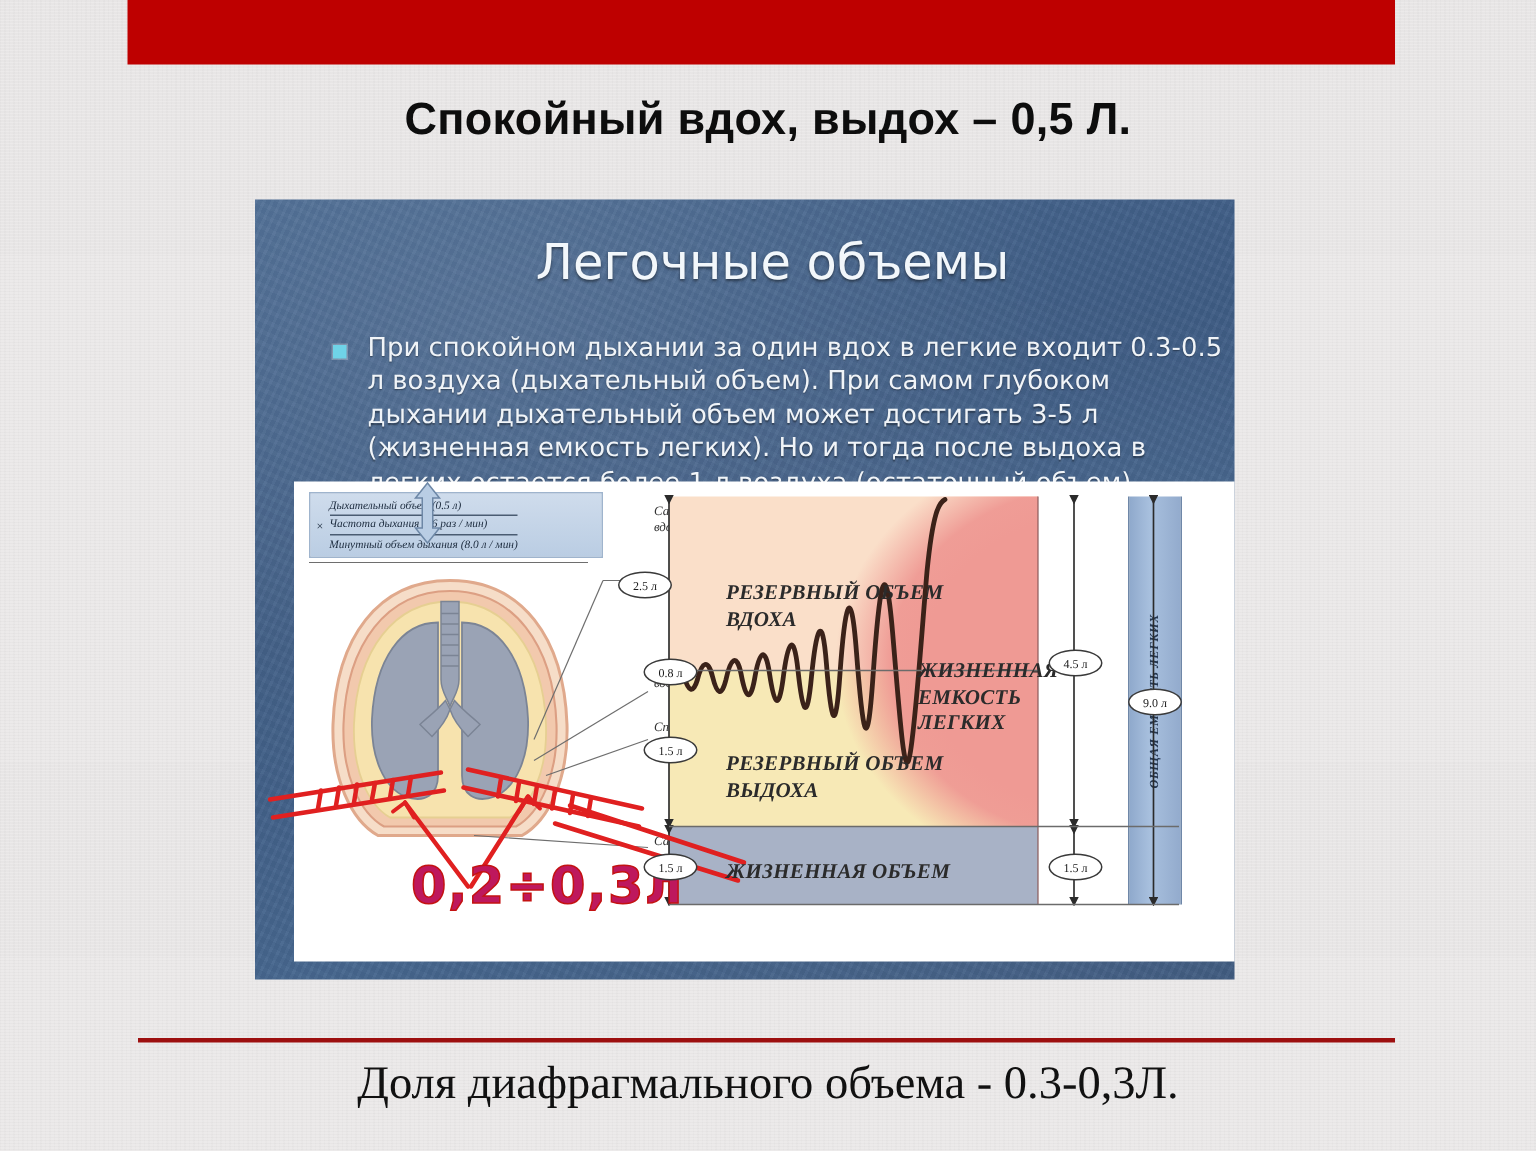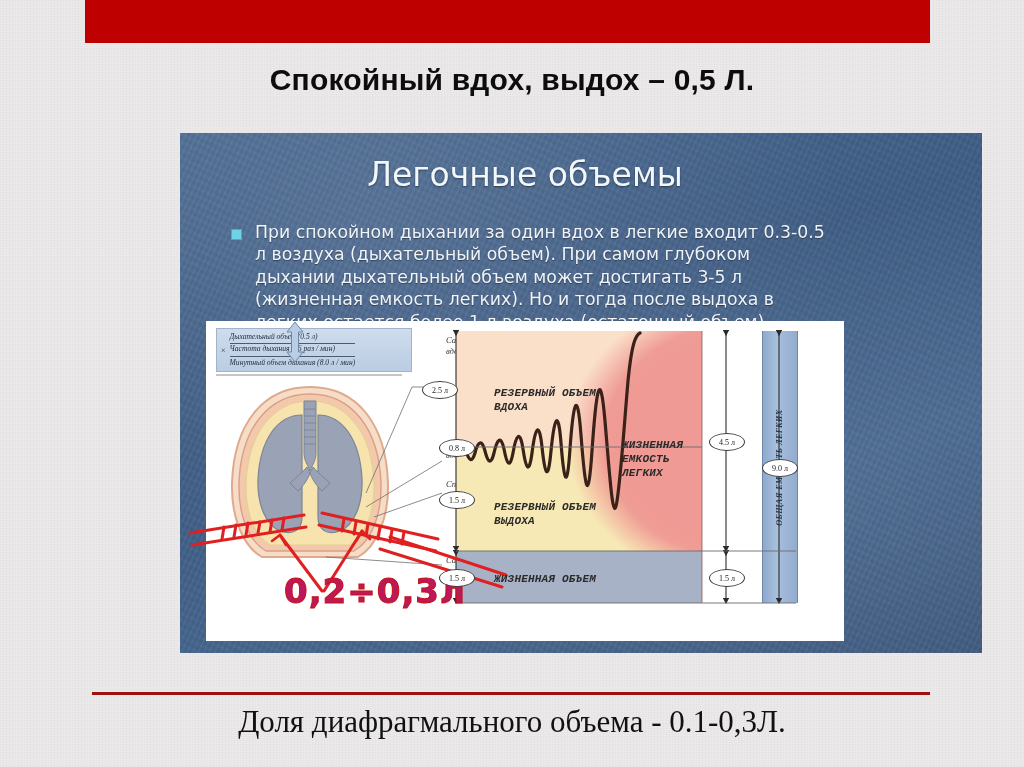--- a/index.html
+++ b/index.html
@@ -28,27 +28,26 @@
   .slide-title{
     position:absolute;left:0;top:63px;width:1024px;
     text-align:center;
     font-size:30px;font-weight:bold;color:#0d0d0d;
     letter-spacing:.2px;
     font-family:"Liberation Sans",sans-serif;
   }
 
   
   .slide-img{
-    position:absolute;left:170px;top:133px;width:802px;height:520px;
+    position:absolute;left:170px;top:133px;width:653px;height:520px;
     background:
       radial-gradient(ellipse at 25% 18%, rgba(255,255,255,.10), rgba(255,255,255,0) 55%),
       radial-gradient(ellipse at 78% 72%, rgba(255,255,255,.07), rgba(255,255,255,0) 60%),
       linear-gradient(160deg,#4a6a92 0%,#3f5d85 40%,#47678f 70%,#3b577d 100%);
     overflow:hidden;
-    margin-left:10px;
   }
   .slide-img .noise{
     position:absolute;inset:0;
     background-image:
       repeating-linear-gradient(115deg, rgba(255,255,255,.035) 0 2px, rgba(0,0,0,.03) 2px 5px),
       repeating-linear-gradient(25deg, rgba(255,255,255,.025) 0 3px, rgba(0,0,0,.02) 3px 7px);
     opacity:.8;
   }
   .img-title{
     position:absolute;left:0;top:22px;width:690px;text-align:center;
@@ -116,22 +115,22 @@
   
   .band{position:absolute;left:250px;width:246px;}
   .band-irv{top:10px;height:116px;background:#fadfc9;}
   .band-erv{top:126px;height:104px;background:#f7e9b6;}
   .band-rv{top:230px;height:52px;background:#a8b2c6;}
   .vc-overlay{
     position:absolute;left:250px;top:10px;width:246px;height:220px;
     background:radial-gradient(ellipse 230px 190px at 118% 50%, #ef9a94 0%, #ef9a94 52%, rgba(239,154,148,.96) 62%, rgba(239,154,148,0) 78%);
   }
   .band-label{
-    position:absolute;font-family:Liberation Mono, monospace;font-style:italic;
-    font-weight:bold;font-size:11px;color:#2b2b2b;line-height:1.25;
+    position:absolute;font-family:Liberation Serif, serif;font-style:italic;
+    font-weight:bold;font-size:14px;color:#2b2b2b;line-height:1.25;
     white-space:pre-line;letter-spacing:.2px;z-index:5;
   }
 
   
   .tlc-col{
     position:absolute;left:556px;top:10px;width:34px;height:272px;
     background:linear-gradient(90deg,#8fa9cc,#a8c0de 40%,#93abcd);
     border-left:1px solid #6f87a8;border-right:1px solid #6f87a8;
   }
   .tlc-text{
@@ -343,13 +342,13 @@
 
         <line x1="214" y1="36" x2="330" y2="74"></line>
         <line x1="204" y1="48" x2="326" y2="86"></line>
       </g>
     </svg>
     <div class="red-text">0,2÷0,3л</div>
   </div>
 </div>
 
 <div class="bottom-rule"></div>
-<div class="bottom-caption">Доля  диафрагмального объема  - 0.1-0,3Л.</div>
+<div class="bottom-caption">Доля  диафрагмального объема  - 0.3-0,3Л.</div>
 
 </body></html>

